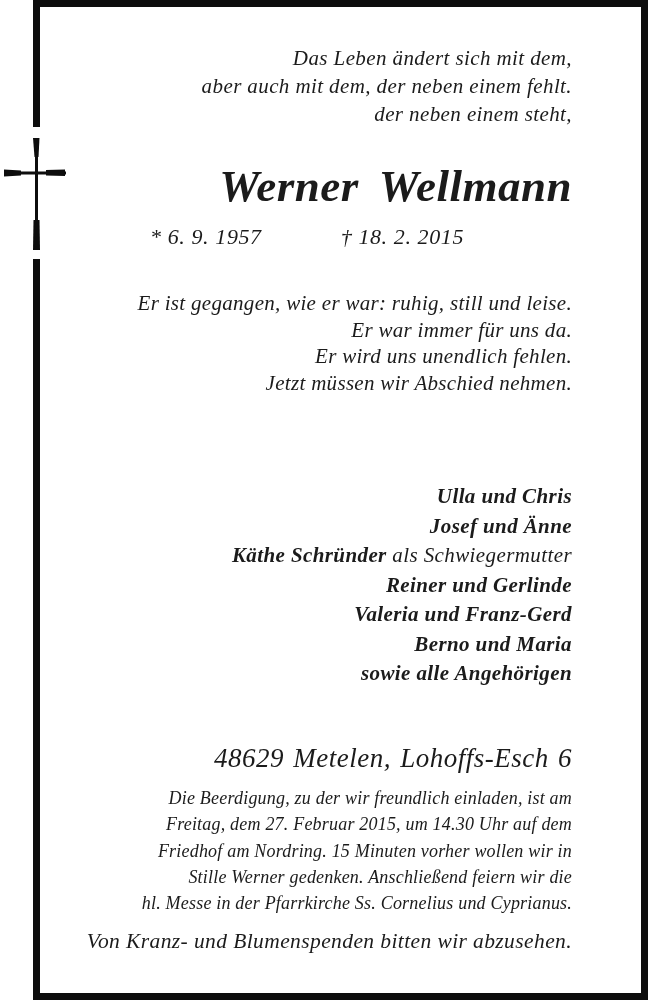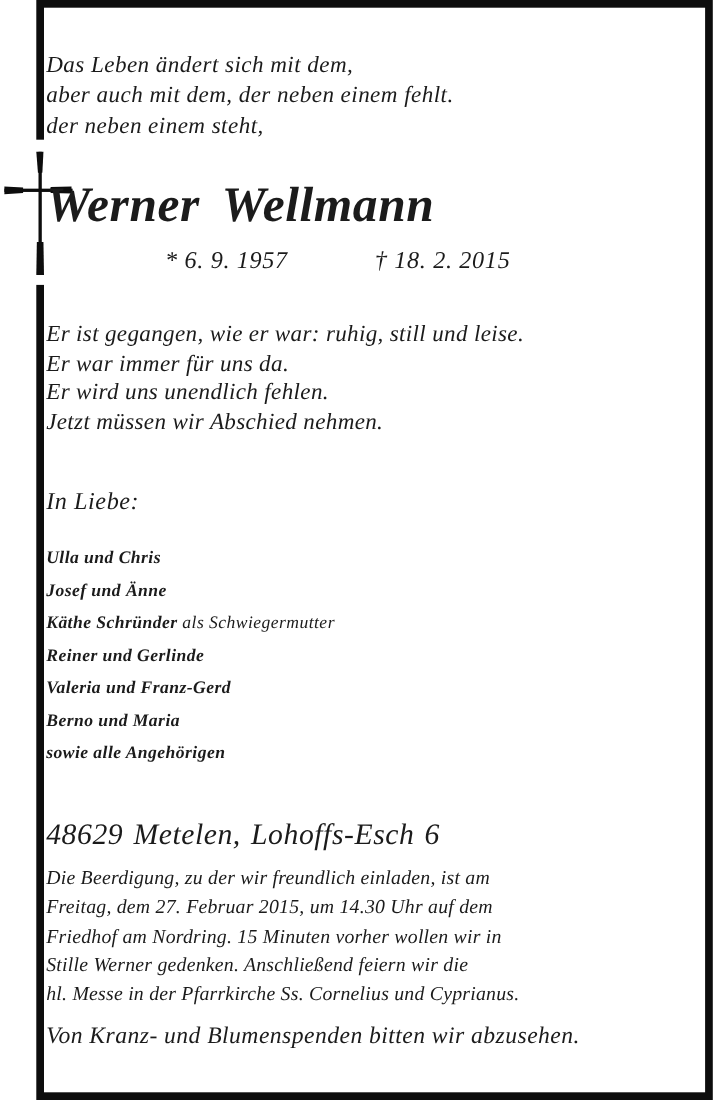--- a/index.html
+++ b/index.html
@@ -48,21 +48,21 @@
     width: 72px;
     height: 138px;
     z-index: 3;
   }
   .content {
     position: absolute;
     left: 42px;
     top: 0;
     width: 530px;
     height: 877px;
-    text-align: left;
+    text-align: right;
     font-style: italic;
     z-index: 4;
   }
   .block { position: absolute; left: 0; width: 100%; }
   .epigraph {
     top: 44px;
     font-size: 21px;
     line-height: 28px;
     letter-spacing: 0.4px;
   }
@@ -89,22 +89,22 @@
     font-size: 21px;
     line-height: 26.5px;
     letter-spacing: 0.3px;
   }
   .in-love {
     top: 443px;
     font-size: 22px;
     letter-spacing: 0.5px;
   }
   .mourners {
-    top: 493px;
-    font-size: 16px;
+    top: 482px;
+    font-size: 21px;
     line-height: 29.5px;
     letter-spacing: 0.4px;
   }
   .mourners .bold { font-weight: bold; }
   .address {
     top: 743px;
     font-size: 27px;
     letter-spacing: 0.5px;
     word-spacing: 2px;
   }
@@ -159,21 +159,20 @@
       <span>† 18. 2. 2015</span>
     </div>
 
     <div class="block tribute">
       <div>Er ist gegangen, wie er war: ruhig, still und leise.</div>
       <div>Er war immer für uns da.</div>
       <div>Er wird uns unendlich fehlen.</div>
       <div>Jetzt müssen wir Abschied nehmen.</div>
     </div>
 
-    <div class="block in-love">In Liebe:</div>
 
     <div class="block mourners">
       <div>
         <span class="bold">Ulla und Chris</span><span></span>
       </div>
       <div>
         <span class="bold">Josef und Änne</span><span></span>
       </div>
       <div>
         <span class="bold">Käthe Schründer</span><span> als Schwiegermutter</span>

